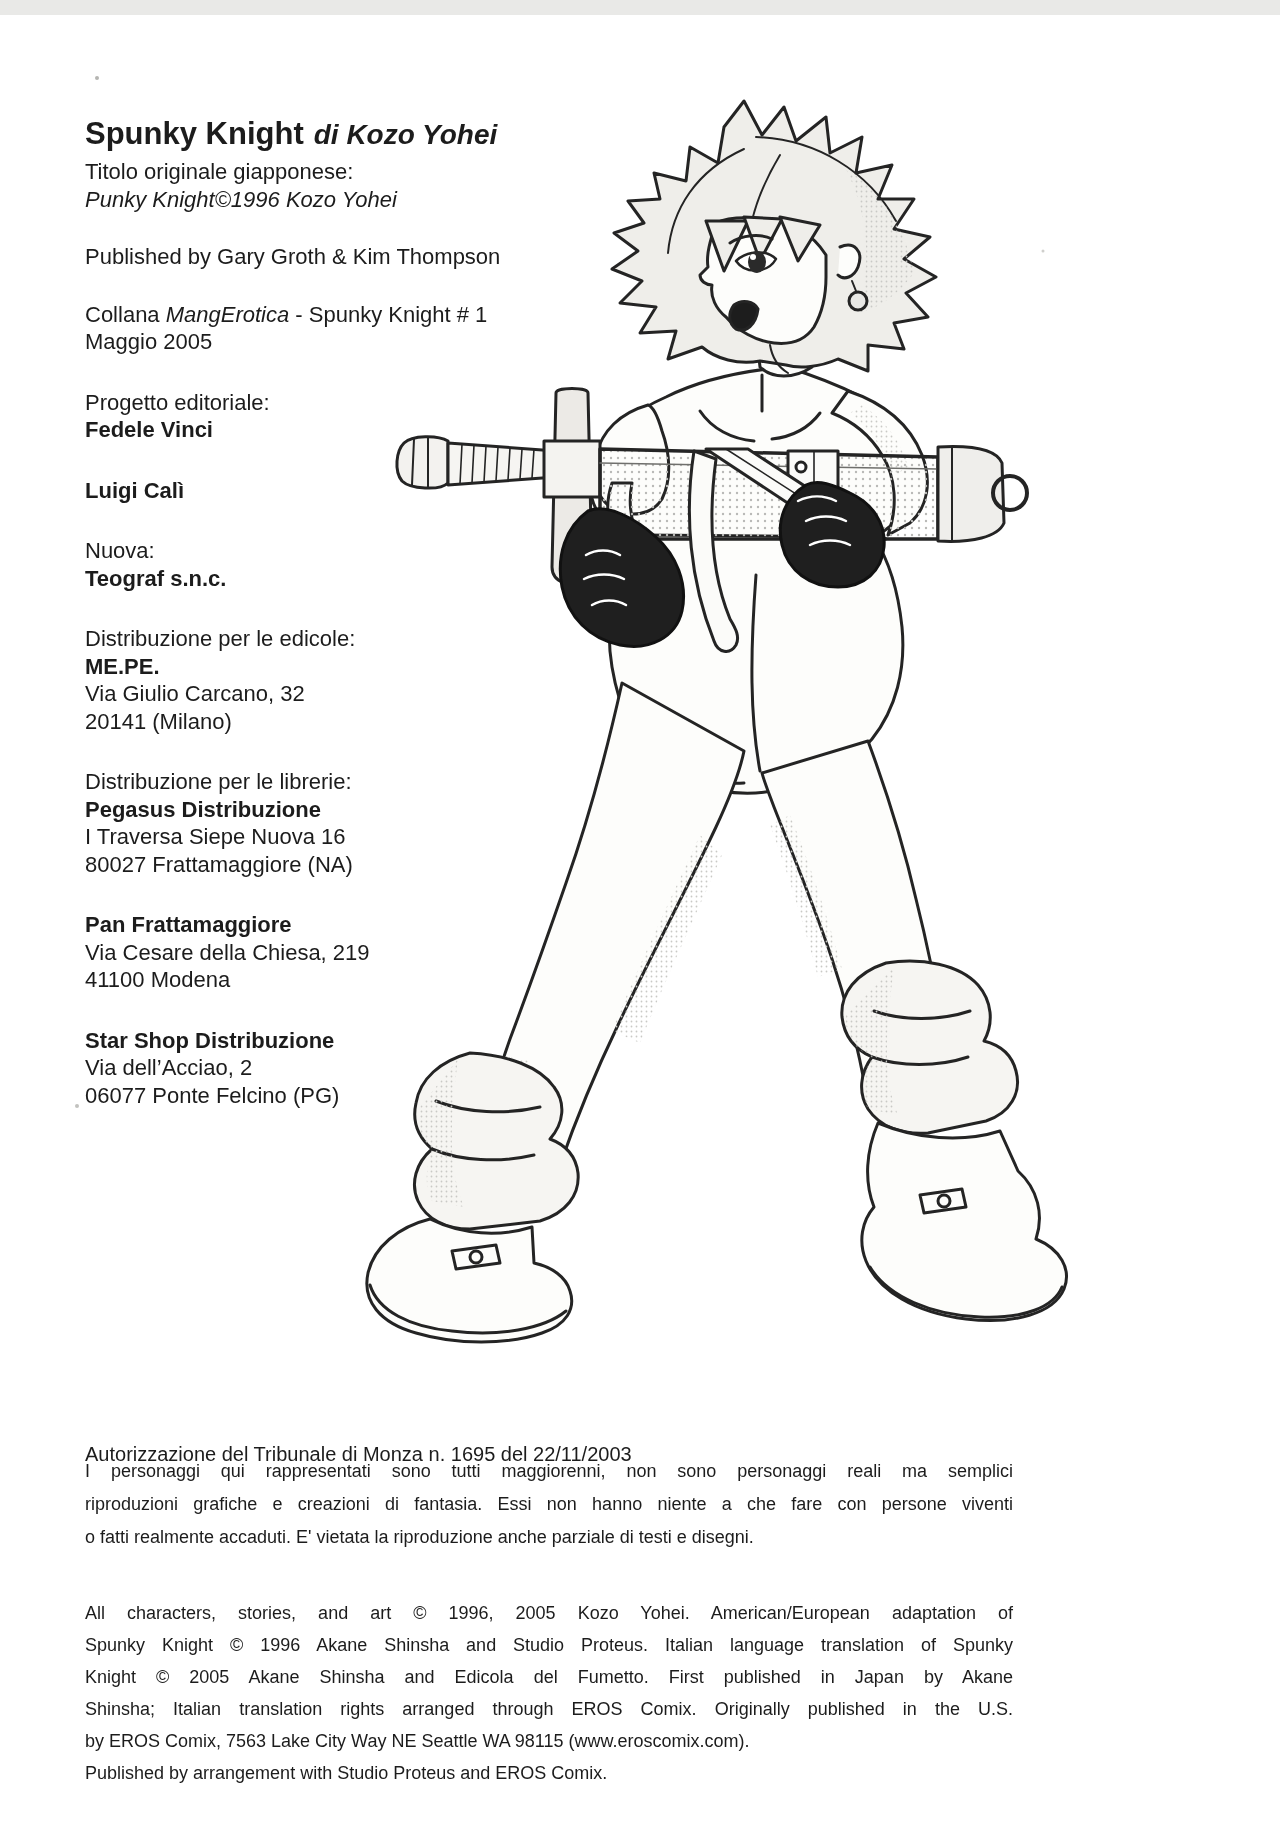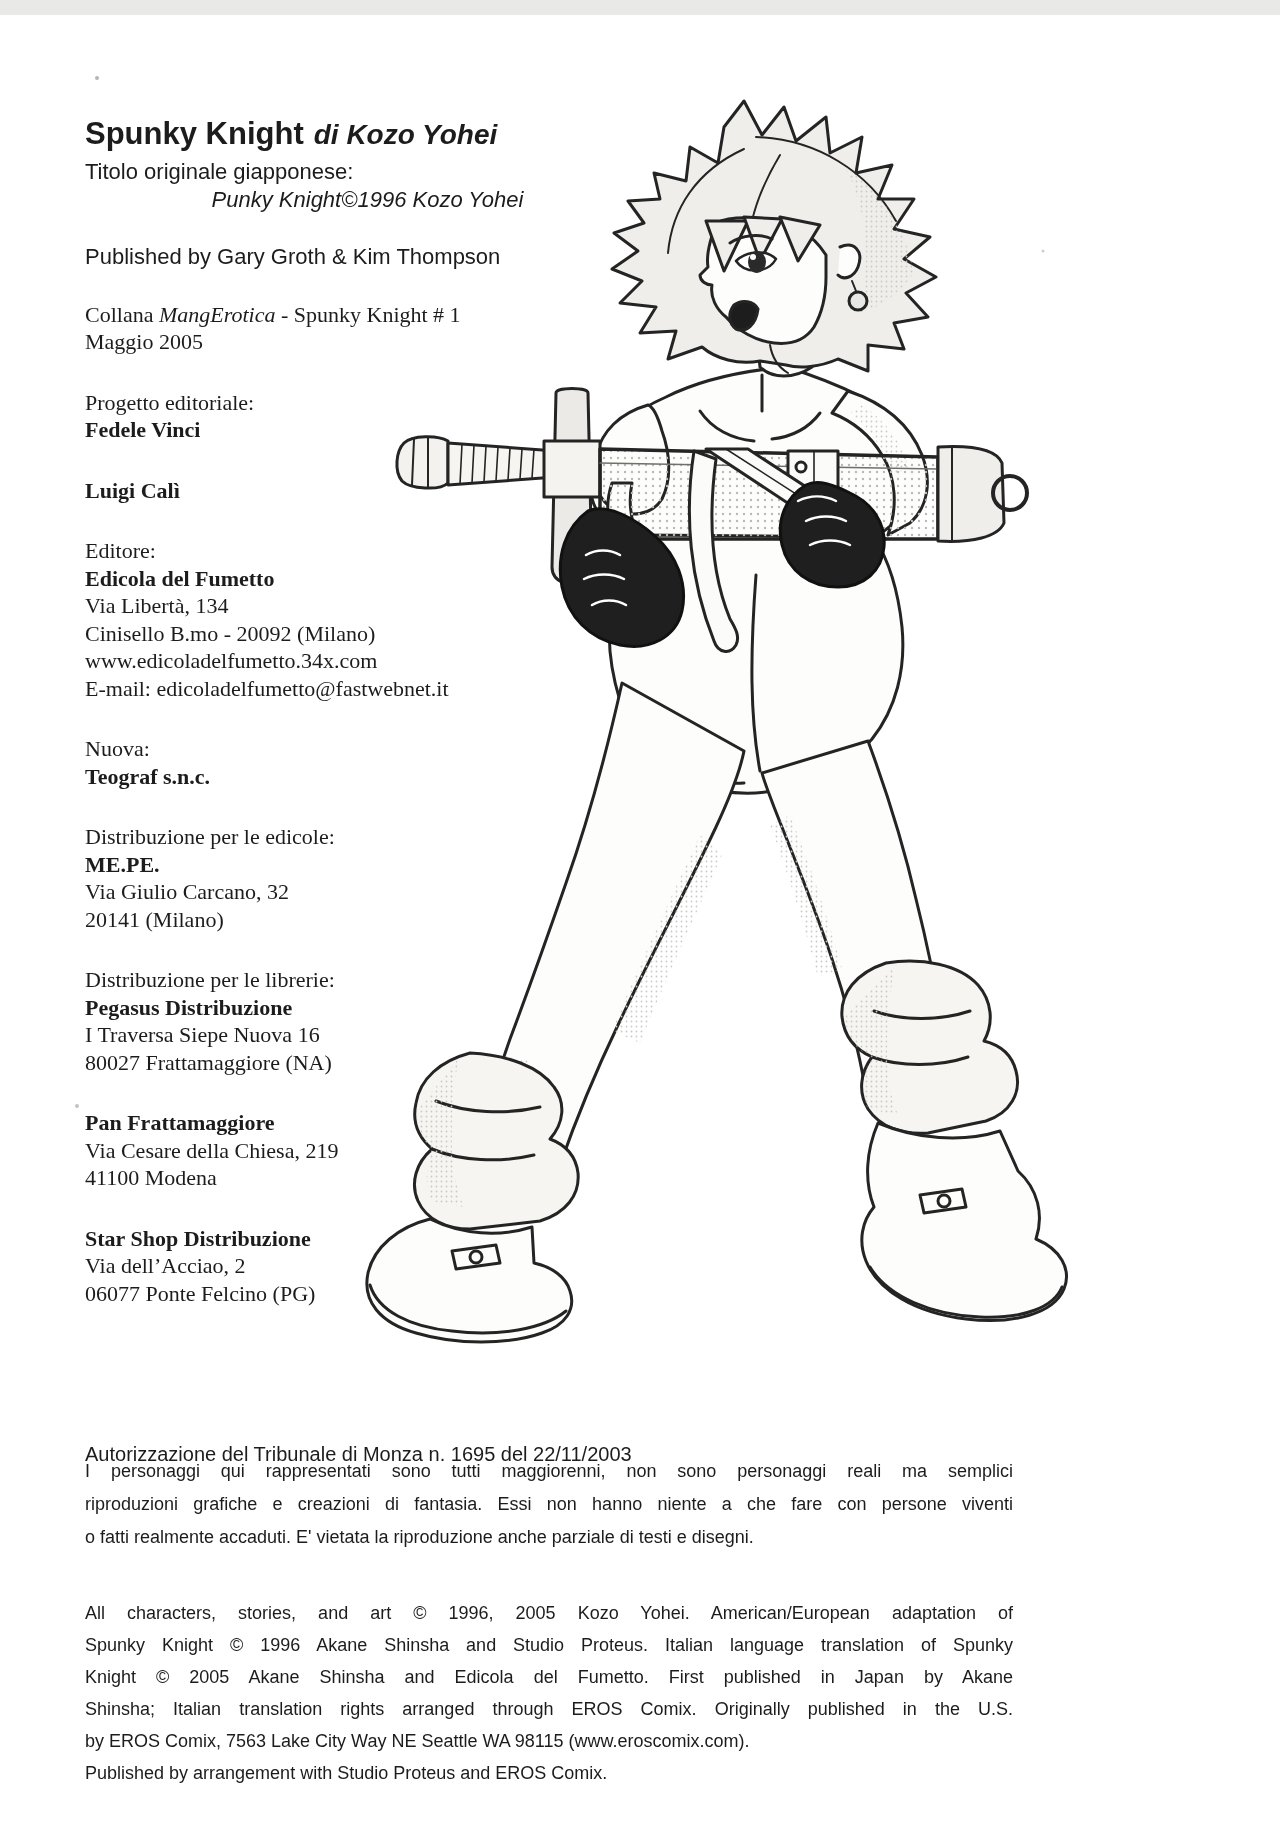--- a/index.html
+++ b/index.html
@@ -8,24 +8,24 @@
     background:#ffffff; overflow:hidden;
     font-family:"Liberation Sans", sans-serif; color:#1c1c1c;
   }
   .art { position:absolute; left:0; top:0; width:1280px; height:1845px; }
   .credits {
     position:absolute; left:85px; top:100px; width:565px;
     font-size:22px; line-height:27.5px; white-space:nowrap;
   }
   .h-title { font-size:31px; line-height:38px; font-weight:bold; margin-bottom:4px; }
   .h-title .by { font-style:italic; font-size:28px; margin-left:10px; }
-  .blk { margin-bottom:33px;font-family:Liberation Serif, serif; }
+  .blk { margin-bottom:33px; }
   .blk-sm { margin-bottom:30px; }
   .b { font-weight:bold; }
-  .i { font-style:italic;text-align:center; }
+  .i { font-style:italic; }
   .line { min-height:27.5px; }
   .auth {
     position:absolute; left:85px; top:1428px; width:980px;
     font-size:20px; white-space:nowrap;
   }
   .para {
     position:absolute; left:85px; width:928px; font-size:18px;
   }
   .para-it { top:1440px; line-height:33px; }
   .para-en { top:1582px; line-height:32px; }
@@ -182,28 +182,20 @@
 
     <div class="blk">
       <div class="line">Progetto editoriale:</div>
       <div class="line b">Fedele Vinci</div>
     </div>
 
     <div class="blk">
       <div class="line b">Luigi Calì</div>
     </div>
 
-    <div class="blk">
-      <div class="line">Editore:</div>
-      <div class="line b">Edicola del Fumetto</div>
-      <div class="line">Via Libertà, 134</div>
-      <div class="line">Cinisello B.mo - 20092 (Milano)</div>
-      <div class="line">www.edicoladelfumetto.34x.com</div>
-      <div class="line">E-mail: edicoladelfumetto@fastwebnet.it</div>
-    </div>
 
     <div class="blk">
       <div class="line">Nuova:</div>
       <div class="line b">Teograf s.n.c.</div>
     </div>
 
     <div class="blk">
       <div class="line">Distribuzione per le edicole:</div>
       <div class="line b">ME.PE.</div>
       <div class="line">Via Giulio Carcano, 32</div>

